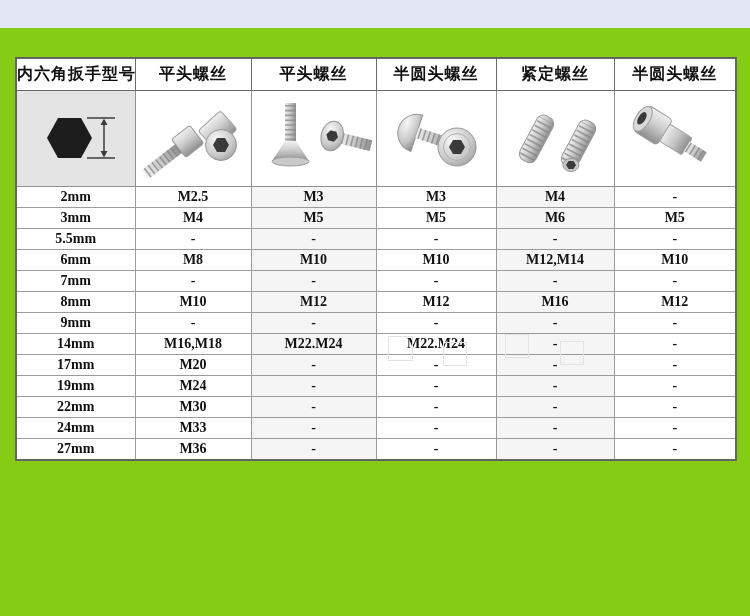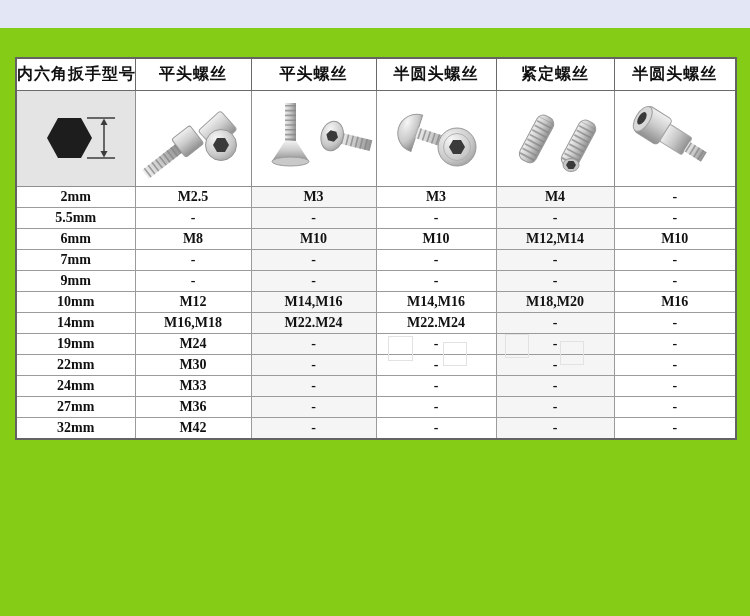--- a/index.html
+++ b/index.html
@@ -161,20 +161,28 @@
     <tbody class="data">
         <tr>
           <td>2mm</td>
           <td>M2.5</td>
           <td class="tint">M3</td>
           <td>M3</td>
           <td class="tint">M4</td>
           <td>-</td>
         </tr>
         <tr>
+          <td>3mm</td>
+          <td>M4</td>
+          <td class="tint">M5</td>
+          <td>M5</td>
+          <td class="tint">M6</td>
+          <td>M5</td>
+        </tr>
+        <tr>
           <td>5.5mm</td>
           <td>-</td>
           <td class="tint">-</td>
           <td>-</td>
           <td class="tint">-</td>
           <td>-</td>
         </tr>
         <tr>
           <td>6mm</td>
           <td>M8</td>
@@ -185,44 +193,52 @@
         </tr>
         <tr>
           <td>7mm</td>
           <td>-</td>
           <td class="tint">-</td>
           <td>-</td>
           <td class="tint">-</td>
           <td>-</td>
         </tr>
         <tr>
+          <td>8mm</td>
+          <td>M10</td>
+          <td class="tint">M12</td>
+          <td>M12</td>
+          <td class="tint">M16</td>
+          <td>M12</td>
+        </tr>
+        <tr>
           <td>9mm</td>
           <td>-</td>
           <td class="tint">-</td>
           <td>-</td>
           <td class="tint">-</td>
           <td>-</td>
-        </tr>
-        <tr>
-          <td>10mm</td>
-          <td>M12</td>
-          <td class="tint">M14,M16</td>
-          <td>M14,M16</td>
-          <td class="tint">M18,M20</td>
-          <td>M16</td>
         </tr>
         <tr>
           <td>14mm</td>
           <td>M16,M18</td>
           <td class="tint">M22.M24</td>
           <td>M22.M24</td>
           <td class="tint">-</td>
           <td>-</td>
         </tr>
         <tr>
+          <td>17mm</td>
+          <td>M20</td>
+          <td class="tint">-</td>
+          <td>-</td>
+          <td class="tint">-</td>
+          <td>-</td>
+        </tr>
+        <tr>
           <td>19mm</td>
           <td>M24</td>
           <td class="tint">-</td>
           <td>-</td>
           <td class="tint">-</td>
           <td>-</td>
         </tr>
         <tr>
           <td>22mm</td>
           <td>M30</td>
@@ -235,28 +251,20 @@
           <td>24mm</td>
           <td>M33</td>
           <td class="tint">-</td>
           <td>-</td>
           <td class="tint">-</td>
           <td>-</td>
         </tr>
         <tr>
           <td>27mm</td>
           <td>M36</td>
-          <td class="tint">-</td>
-          <td>-</td>
-          <td class="tint">-</td>
-          <td>-</td>
-        </tr>
-        <tr>
-          <td>32mm</td>
-          <td>M42</td>
           <td class="tint">-</td>
           <td>-</td>
           <td class="tint">-</td>
           <td>-</td>
         </tr>
       </tbody>
   </table>
 
   <div class="wm" style="left:388px;top:336px;width:23px;height:23px;"></div>
   <div class="wm" style="left:443px;top:342px;width:22px;height:22px;"></div>

